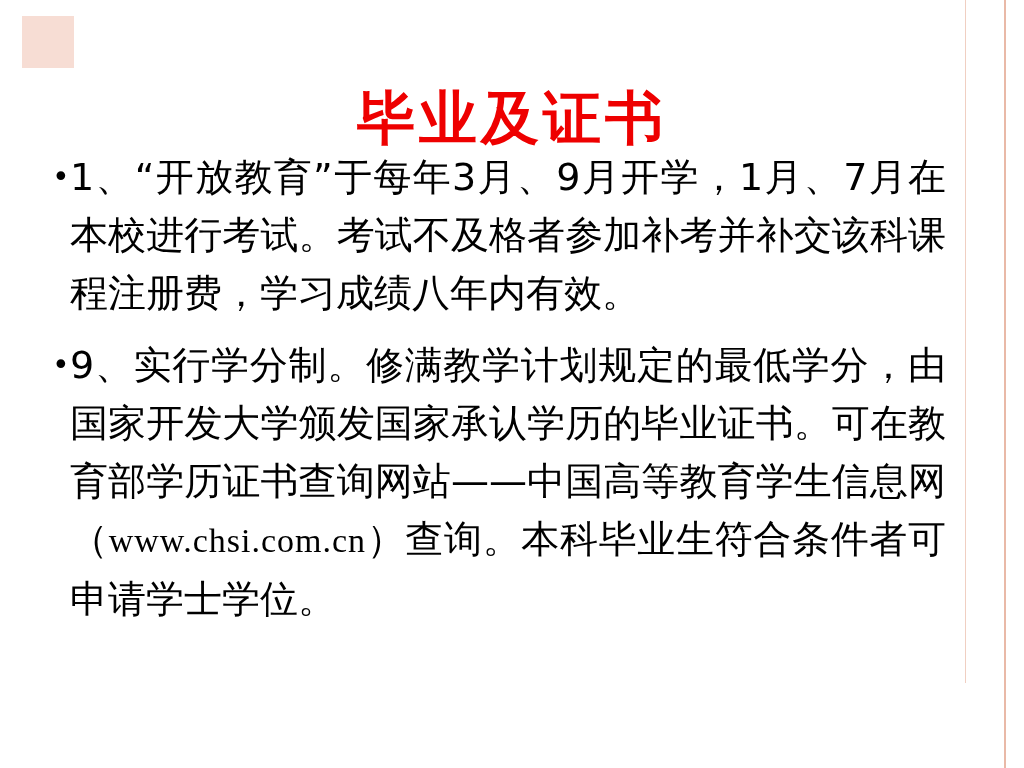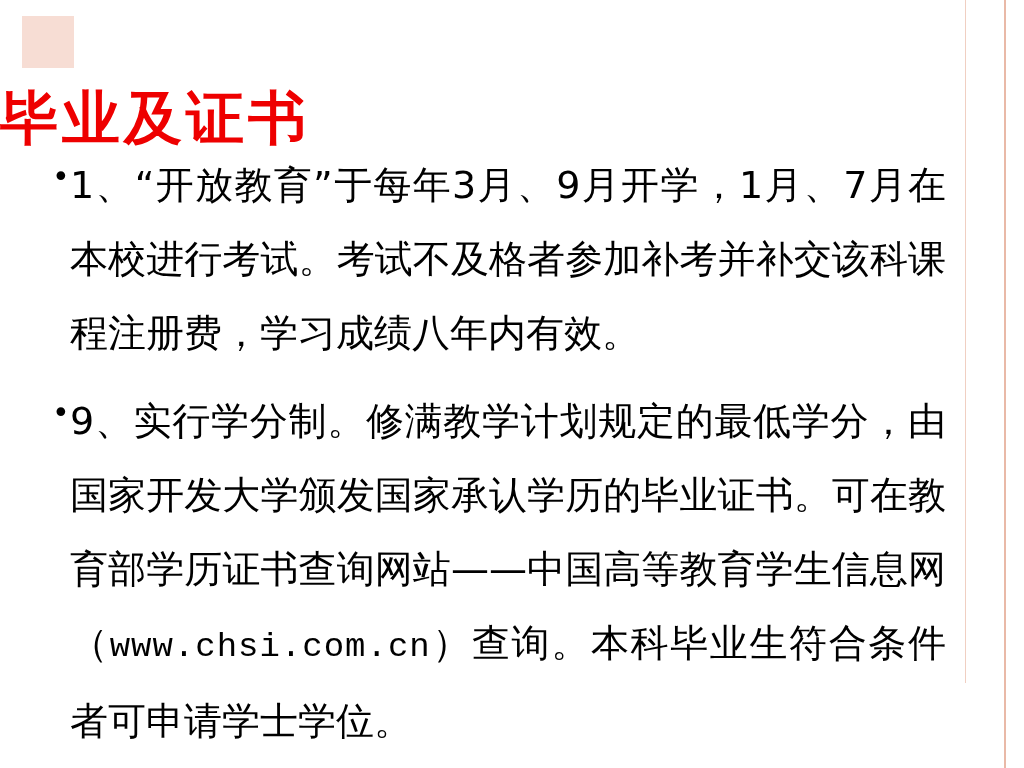--- a/index.html
+++ b/index.html
@@ -47,21 +47,21 @@
     right: 58px;
     width: 1px;
     background: #f0cfc2;
   }
 
   .title {
     position: absolute;
     top: 48px;
     left: 0;
     right: 0;
-    text-align: left;
+    text-align: center;
     color: #ee0000;
     font-family: "DejaVu Serif", "Liberation Serif", serif;
     font-weight: bold;
     font-size: 58px;
     letter-spacing: 4px;
     line-height: 1.1;
   }
 
   .body-list {
     position: absolute;
@@ -85,29 +85,29 @@
     width: 18px;
     font-size: 30px;
     line-height: 58px;
     color: #000;
     text-align: left;
   }
 
   .bullet-text {
     flex: 1 1 auto;
     font-size: 38px;
-    line-height: 74px;
+    line-height: 58px;
     letter-spacing: 0px;
     font-family: "DejaVu Sans", "Liberation Sans", sans-serif;
     text-align: justify;
     text-justify: inter-ideograph;
   }
 
   .mono {
-    font-family: Liberation Mono, monospace;
+    font-family: Liberation Serif, serif;
     font-size: 34px;
     letter-spacing: 1px;
   }
 </style>
 </head>
 <body>
 
 <div class="slide">
 
   <div class="deco-square"></div>

